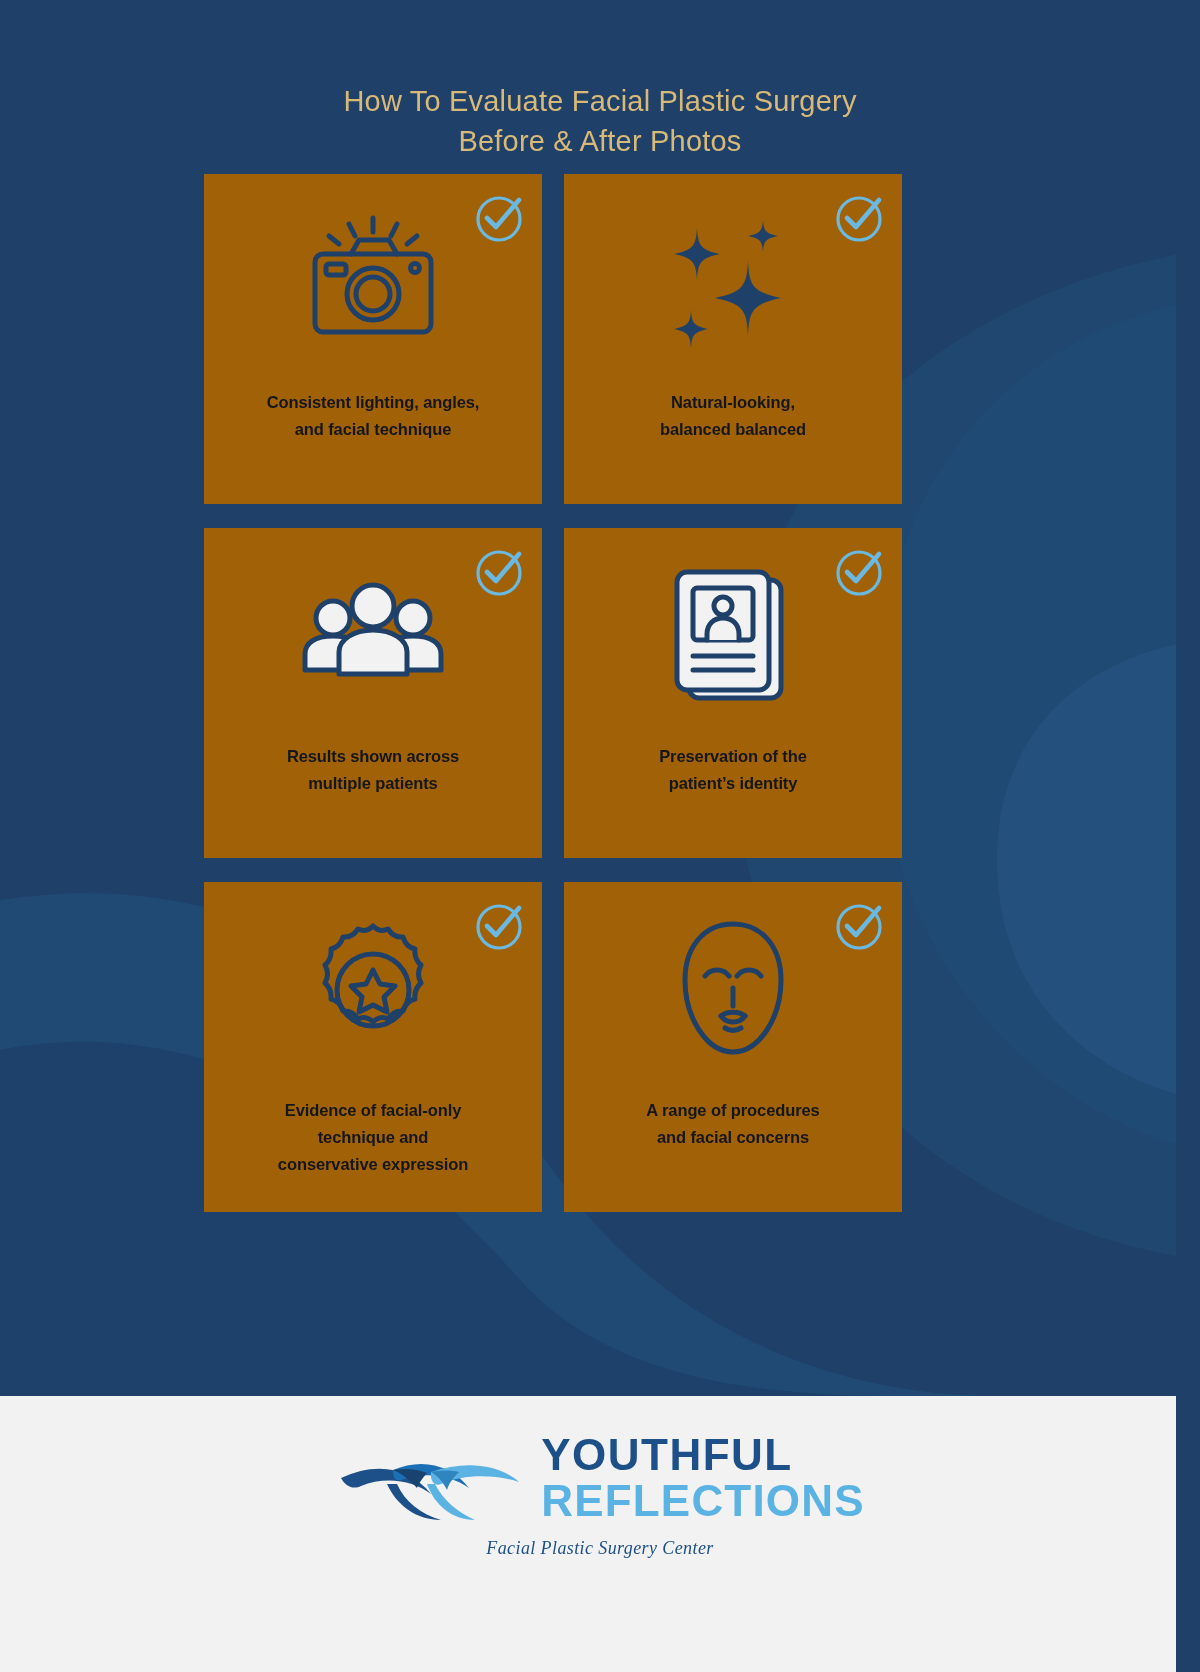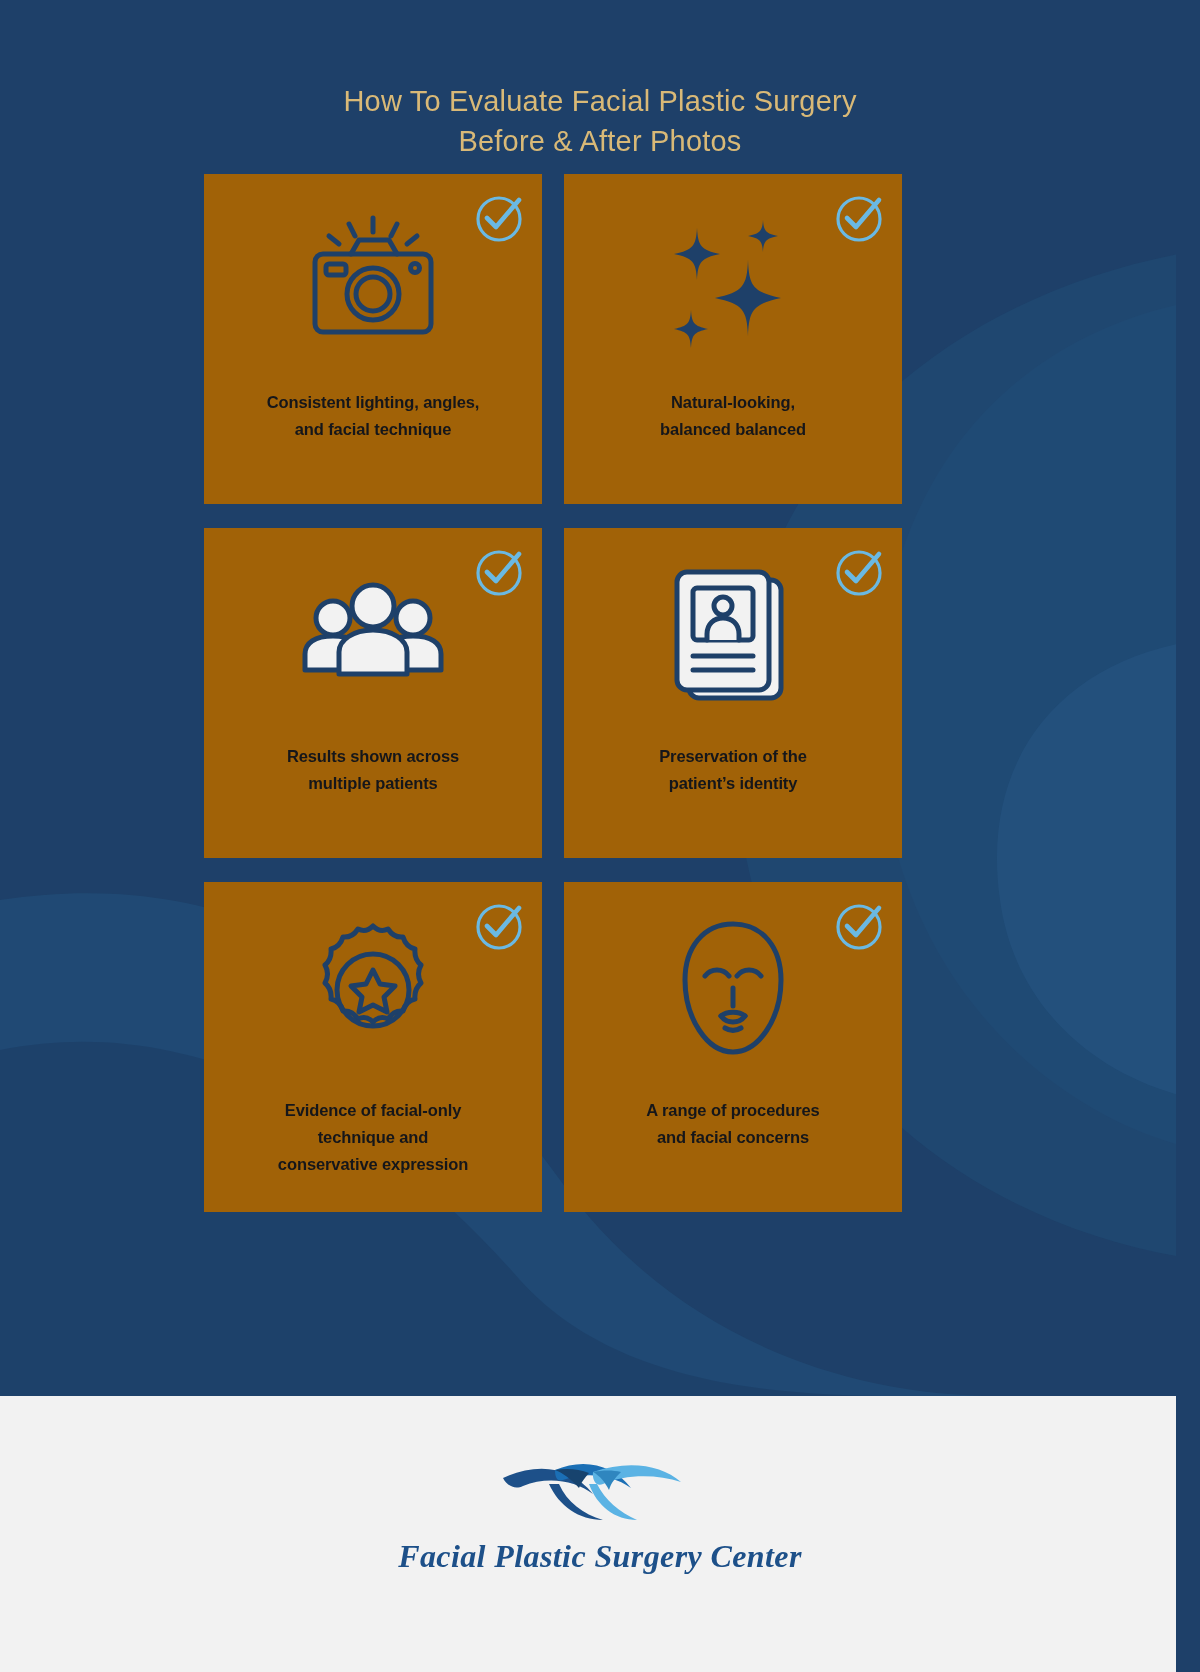--- a/index.html
+++ b/index.html
@@ -91,22 +91,22 @@
     font-size:44px;font-weight:bold;color:#1d5089;letter-spacing:1.5px;
   }
   .logo-bottom{
     font-size:44px;font-weight:bold;color:#5bb3e4;letter-spacing:1.2px;
     margin-top:2px;
   }
   .logo-tag{
     margin-top:14px;
     font-family:"Liberation Serif", serif;
     font-style:italic;
-    font-weight:bold;
-    font-size:32px;
+    font-weight:normal;
+    font-size:18px;
     color:#1d5089;
     letter-spacing:.4px;
   }
 </style>
 </head>
 <body>
 
 <div class="page">
 
   <div class="bg-hero">
@@ -275,18 +275,22 @@
       <div class="logo-row">
         <svg class="logo-mark" viewBox="0 0 200 92">
           <path d="M6 46 C40 30 74 34 96 62 C78 48 50 44 26 54 C18 58 10 54 6 46 Z" fill="#1d5089"></path>
           <path d="M58 38 C86 26 116 32 134 56 C114 42 88 40 66 48 C60 50 58 45 58 38 Z" fill="#1b6fb5"></path>
           <path d="M96 40 C130 28 164 32 184 50 C160 42 128 42 106 52 C99 55 95 48 96 40 Z" fill="#5bb3e4"></path>
           <path d="M52 52 C62 74 82 88 106 88 C86 82 70 70 62 52 Z" fill="#1d5089"></path>
           <path d="M92 52 C100 74 118 88 140 88 C122 80 108 68 100 52 Z" fill="#5bb3e4"></path>
           <path d="M58 38 C70 36 82 37 92 41 C88 46 84 50 82 56 C74 47 66 41 58 38 Z" fill="#17436e"></path>
           <path d="M96 40 C106 38 116 38 124 40 C118 46 114 51 112 58 C108 50 103 44 96 40 Z" fill="#2f86bf"></path>
         </svg>
+        <div class="logo-words">
+          <div class="logo-top">YOUTHFUL</div>
+          <div class="logo-bottom">REFLECTIONS</div>
+        </div>
       </div>
       <div class="logo-tag">Facial Plastic Surgery Center</div>
     </div>
   </div>
 
 </div>
 
 </body></html>

